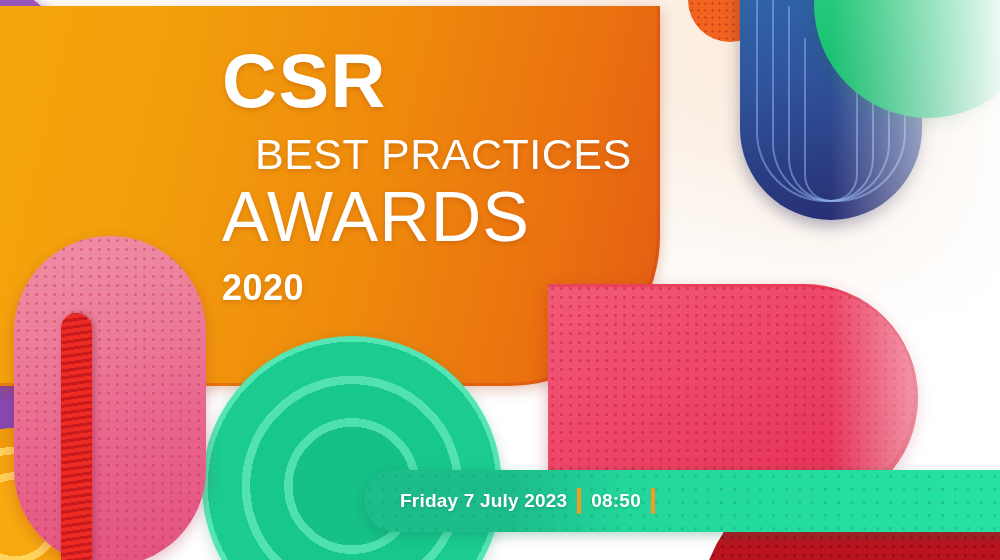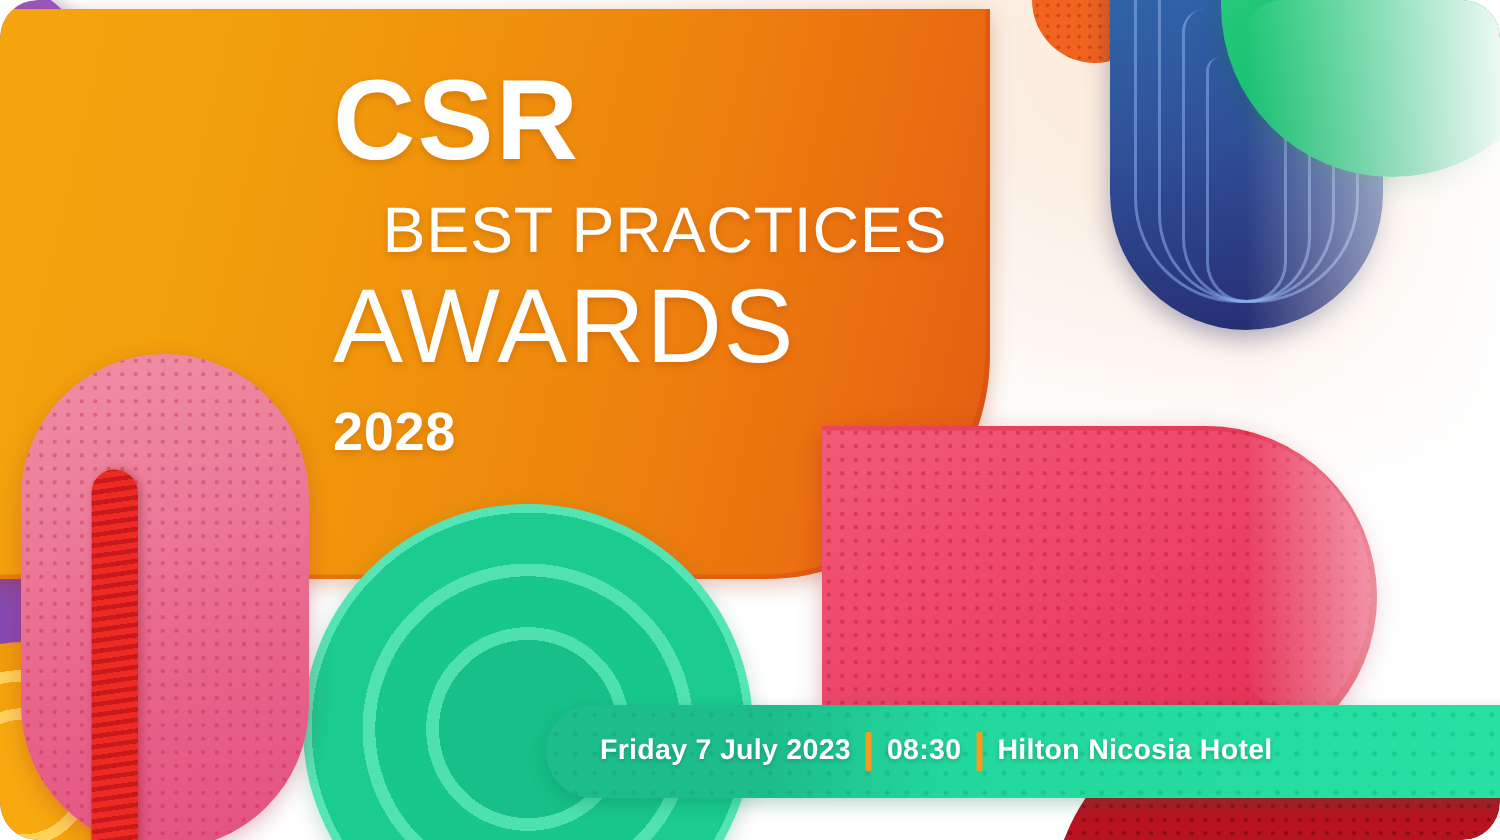--- a/index.html
+++ b/index.html
@@ -1,15 +1,15 @@
 <!DOCTYPE html>
 <html><head>
 <meta charset="utf-8">
 <style>
-  * { margin:0; padding:0; box-sizing:border-box;border-radius:25px; }
+  * { margin:0; padding:0; box-sizing:border-box; }
   html, body {
     width:1000px; height:560px;
     font-family:"Liberation Sans", sans-serif;
     overflow:hidden;
     background:#ffffff;
   }
 
   #poster {
     position:relative;
     width:1000px; height:560px;
@@ -262,26 +262,25 @@
   <div class="shape" id="dark-red-blob"></div>
   <div class="shape" id="pink-pill"></div>
   <div class="shape" id="red-blade"></div>
 
   <div class="shape" id="right-fade"></div>
 
   <div id="headline">
     <div id="title-csr">CSR</div>
     <div id="title-best">BEST PRACTICES</div>
     <div id="title-awards">AWARDS</div>
-    <div id="title-year">2028</div>
+    <div id="title-year">2020</div>
   </div>
 
   <div id="banner">
     <div id="banner-text">
       <span>Friday 7 July 2023</span>
       <span class="sep"></span>
-      <span>08:30</span>
+      <span>08:50</span>
       <span class="sep"></span>
-      <span>Hilton Nicosia Hotel</span>
     </div>
   </div>
 
 </div>
 
 </body></html>

